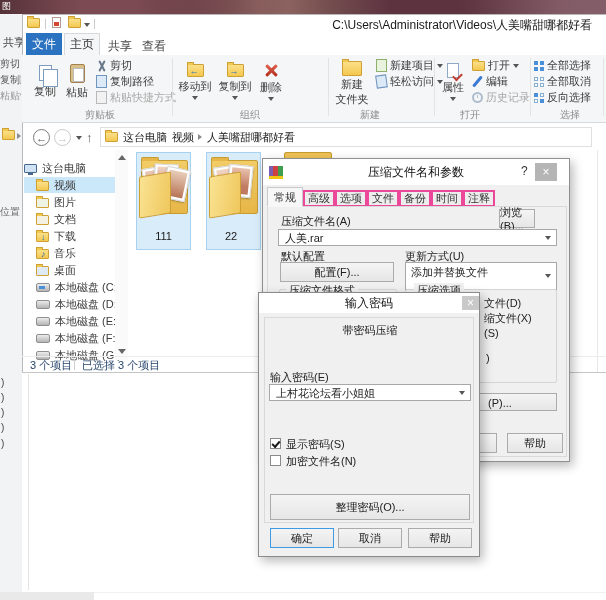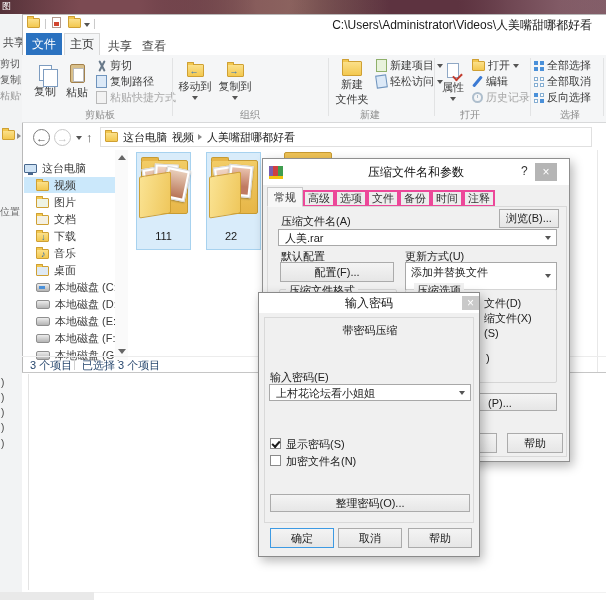--- a/index.html
+++ b/index.html
@@ -172,20 +172,25 @@
     <span class="rtxt">移动到</span>
     <span class="tri-d"></span>
   </div>
   <div class="abs ctr" style="left:216px;top:57px;width:38px;height:50px;flex-direction:column;gap:2px">
     <span class="fold" style="width:17px;height:13px">
         <span class="arrowbl" style="left:2px;top:1px">→</span>
       </span>
     <span class="rtxt">复制到</span>
     <span class="tri-d"></span>
   </div>
+  <div class="abs ctr" style="left:256px;top:57px;width:30px;height:50px;flex-direction:column;gap:2px">
+    <span class="xred"></span>
+    <span class="rtxt">删除</span>
+    <span class="tri-d"></span>
+  </div>
   <div class="glabel" style="left:210px;width:80px">组织</div>
   <div class="gsep" style="left:328px"></div>
 
   <div class="abs ctr" style="left:332px;top:57px;width:40px;height:52px;flex-direction:column;gap:2px">
     <span class="fold" style="width:20px;height:15px"></span>
     <span class="rtxt" style="line-height:1.1">新建</span>
     <span class="rtxt" style="line-height:1.1">文件夹</span>
   </div>
   <div class="abs row" style="left:376px;top:58px">
     <span class="graypg" style="background:#e8f2dc;border-color:#8fb06a"></span>
@@ -373,21 +378,21 @@
     <div class="rtab on ctr" style="left:4px;top:28px;width:36px;height:20px">常规</div>
     <div class="rtab off ctr" style="left:40px;top:31px;width:32px;height:17px">高级</div>
     <div class="rtab off ctr" style="left:72px;top:31px;width:32px;height:17px">选项</div>
     <div class="rtab off ctr" style="left:104px;top:31px;width:32px;height:17px">文件</div>
     <div class="rtab off ctr" style="left:136px;top:31px;width:32px;height:17px">备份</div>
     <div class="rtab off ctr" style="left:168px;top:31px;width:32px;height:17px">时间</div>
     <div class="rtab off ctr" style="left:200px;top:31px;width:32px;height:17px">注释</div>
     <div class="abs" style="left:4px;top:47px;width:300px;height:251px;border:1px solid #d9d9d9;box-sizing:border-box"></div>
 
     <div class="txt" style="left:18px;top:56px">压缩文件名(A)</div>
-    <div class="btn ctr" style="left:236px;top:50px;width:60px;height:19px">浏览(B)...</div>
+    <div class="btn ctr" style="left:236px;top:50px;width:36px;height:19px">浏览(B)...</div>
     <div class="combo" style="left:15px;top:70px;width:279px;height:17px">
       <span class="txt" style="left:6px;top:2px">人美.rar</span>
       <span class="arr tri-d"></span>
     </div>
     <div class="txt" style="left:18px;top:91px">默认配置</div>
     <div class="txt" style="left:142px;top:91px">更新方式(U)</div>
     <div class="btn ctr" style="left:17px;top:103px;width:114px;height:20px">配置(F)...</div>
     <div class="combo" style="left:142px;top:103px;width:152px;height:28px">
       <span class="txt" style="left:5px;top:3px">添加并替换文件</span>
       <span class="arr tri-d"></span>
@@ -418,19 +423,19 @@
     <div class="txt" style="left:0;top:31px;width:222px;text-align:center">带密码压缩</div>
     <div class="txt" style="left:11px;top:78px">输入密码(E)</div>
     <div class="combo" style="left:10px;top:91px;width:202px;height:17px">
       <span class="txt" style="left:6px;top:2px">上村花论坛看小姐姐</span>
       <span class="arr tri-d"></span>
     </div>
     <div class="cb ck" style="left:11px;top:145px"></div>
     <div class="txt" style="left:27px;top:145px">显示密码(S)</div>
     <div class="cb" style="left:11px;top:162px"></div>
     <div class="txt" style="left:27px;top:162px">加密文件名(N)</div>
-    <div class="btn ctr" style="left:11px;top:201px;width:200px;height:18px">整理密码(O)...</div>
+    <div class="btn ctr" style="left:11px;top:201px;width:200px;height:26px">整理密码(O)...</div>
     <div class="btn def ctr" style="left:11px;top:235px;width:64px;height:20px">确定</div>
     <div class="btn ctr" style="left:79px;top:235px;width:64px;height:20px">取消</div>
     <div class="btn ctr" style="left:149px;top:235px;width:64px;height:20px">帮助</div>
   </div>
 
 </div>
 
 </body></html>

